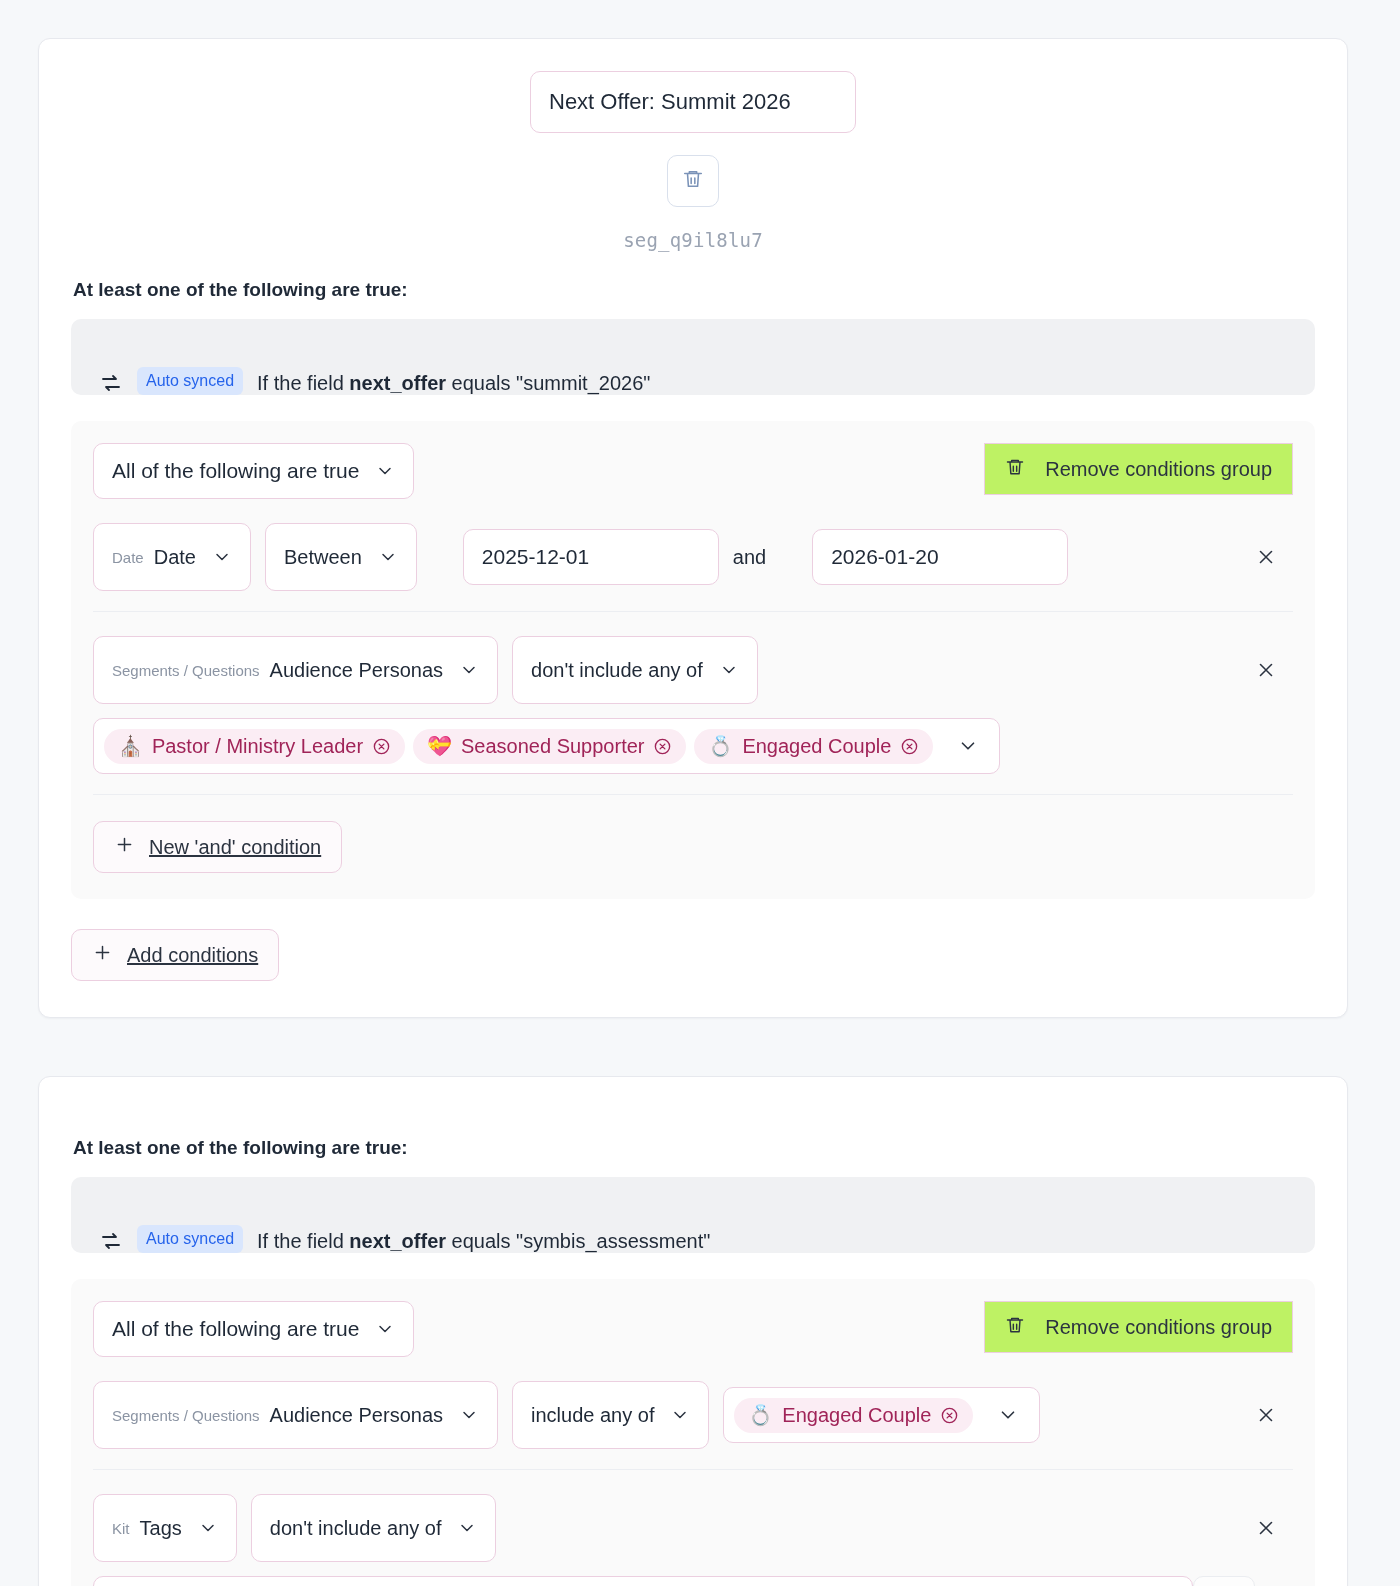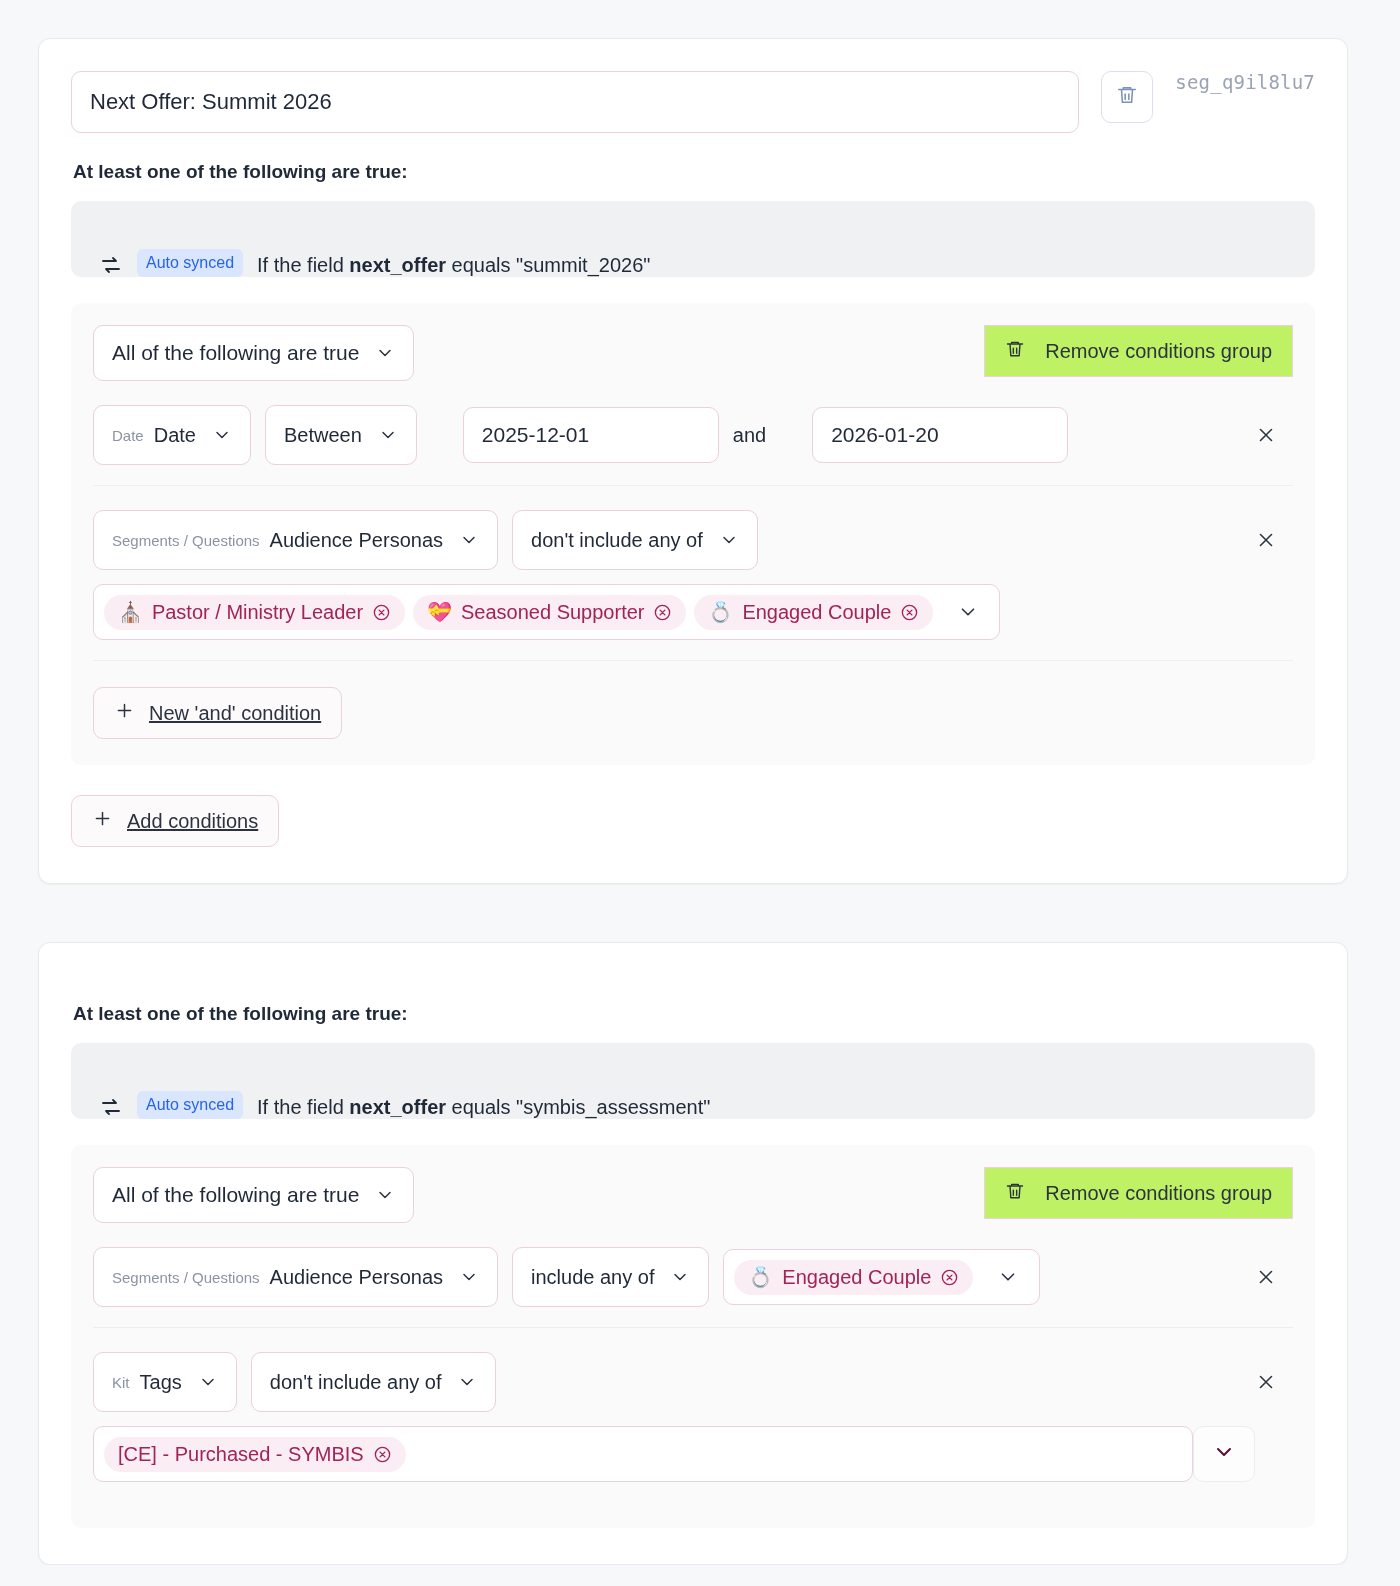--- a/index.html
+++ b/index.html
@@ -18,21 +18,21 @@
     background: #ffffff;
     border: 1px solid #e7e9ee;
     border-radius: 12px;
     margin: 38px 52px 0 38px;
     padding: 32px 32px 36px 32px;
     box-shadow: 0 1px 2px rgba(16,24,40,.04);
   }
   .seg-card.second { margin-top: 58px; }
 
   .seg-head {
-    display: flex; gap: 22px;
+    display: flex; align-items: center; gap: 22px; flex-direction: column;
   }
   .seg-name-input {
     flex: 1 1 auto;
     height: 62px;
     border: 1px solid #eccfe0;
     border-radius: 10px;
     background: #fff;
     font-family: "Liberation Sans", sans-serif;
     font-size: 22px;
     color: #1f2937;
@@ -92,21 +92,21 @@
     border-radius: 10px;
     padding: 22px 22px 26px 22px;
   }
   .cg-head { display:flex; justify-content:space-between; }
 
   .select-pill {
     display: inline-flex; align-items: center; gap: 16px;
     border: 1px solid #eccfe0;
     background: #fff;
     border-radius: 10px;
-    height: 60px;
+    height: 68px;
     padding: 0 18px;
     font-size: 20px;
     color: #1f2937;
     cursor: pointer;
     white-space: nowrap;
   }
   .select-pill .pfx {
     font-size: 15px; color: #8b94a3; margin-right: -6px;
   }
   .select-pill.big { height: 56px; font-size: 21px; }

